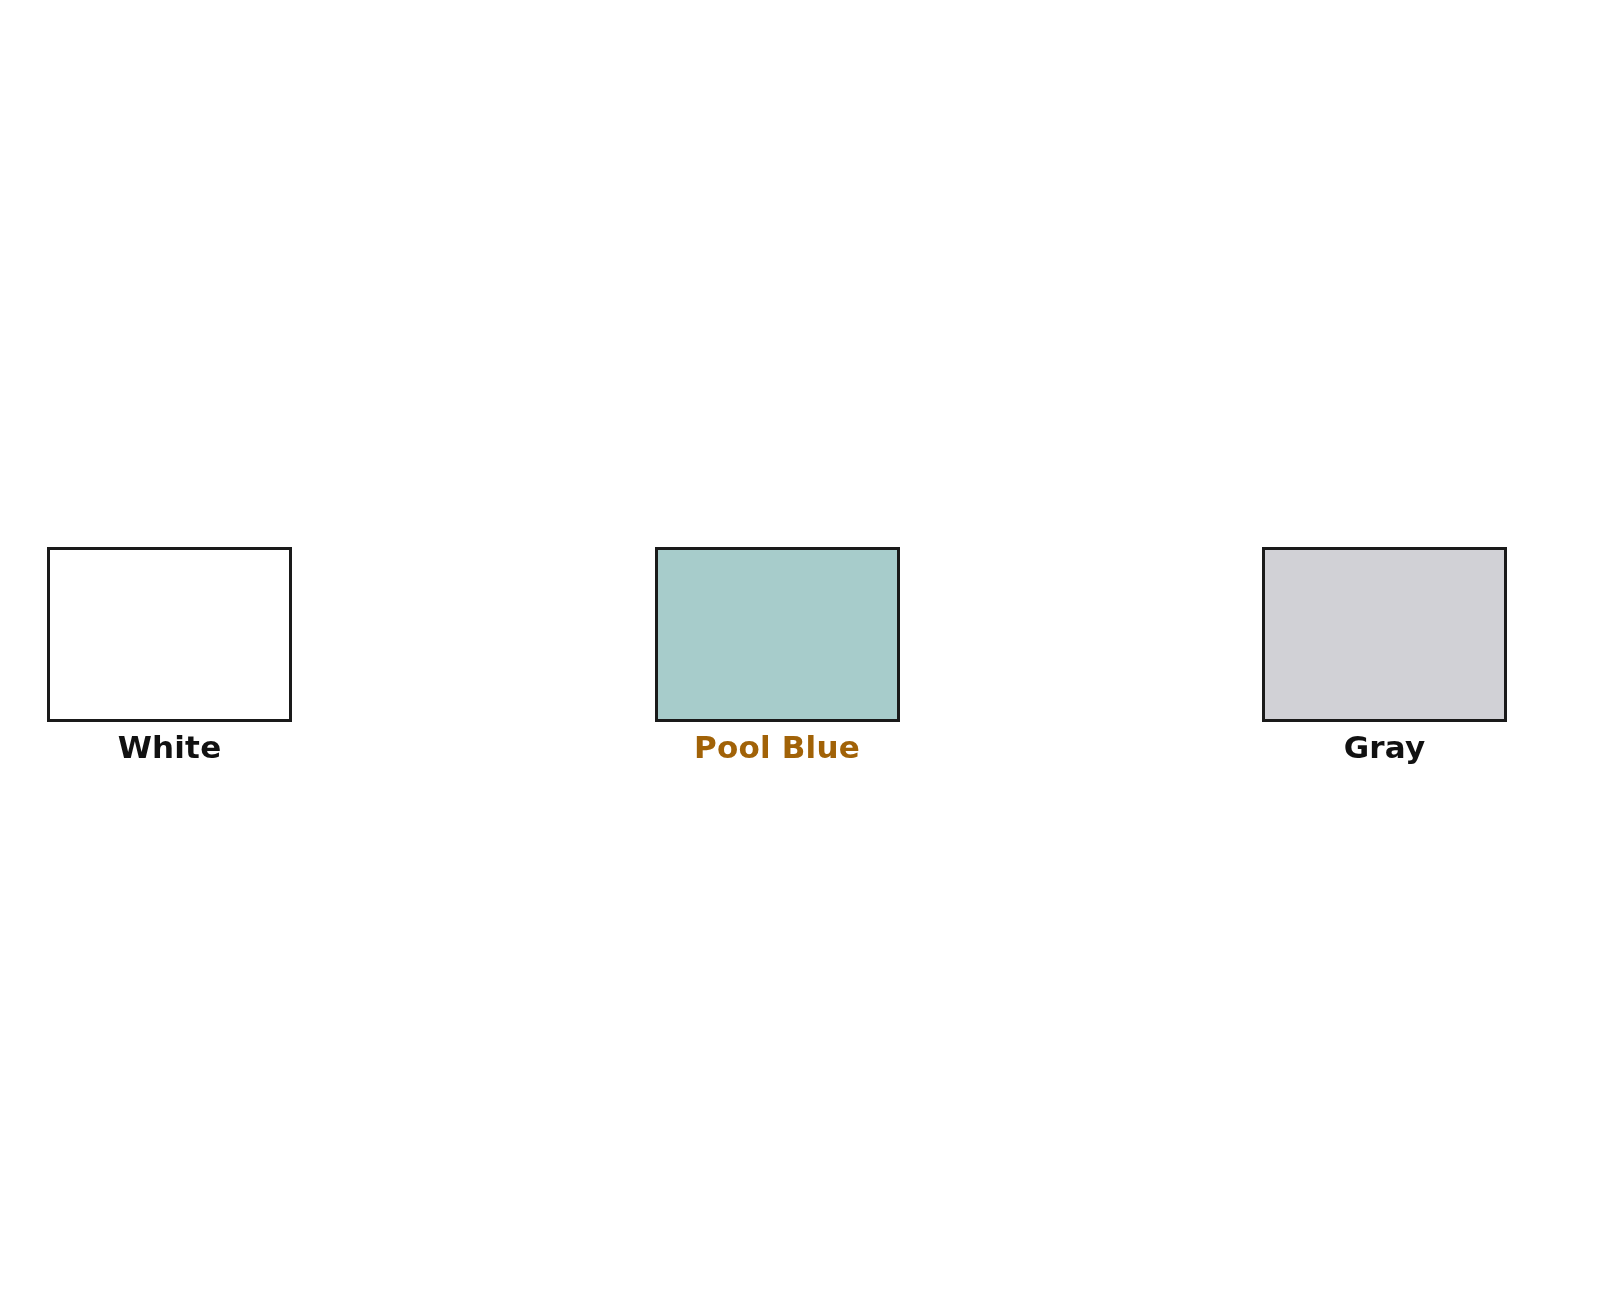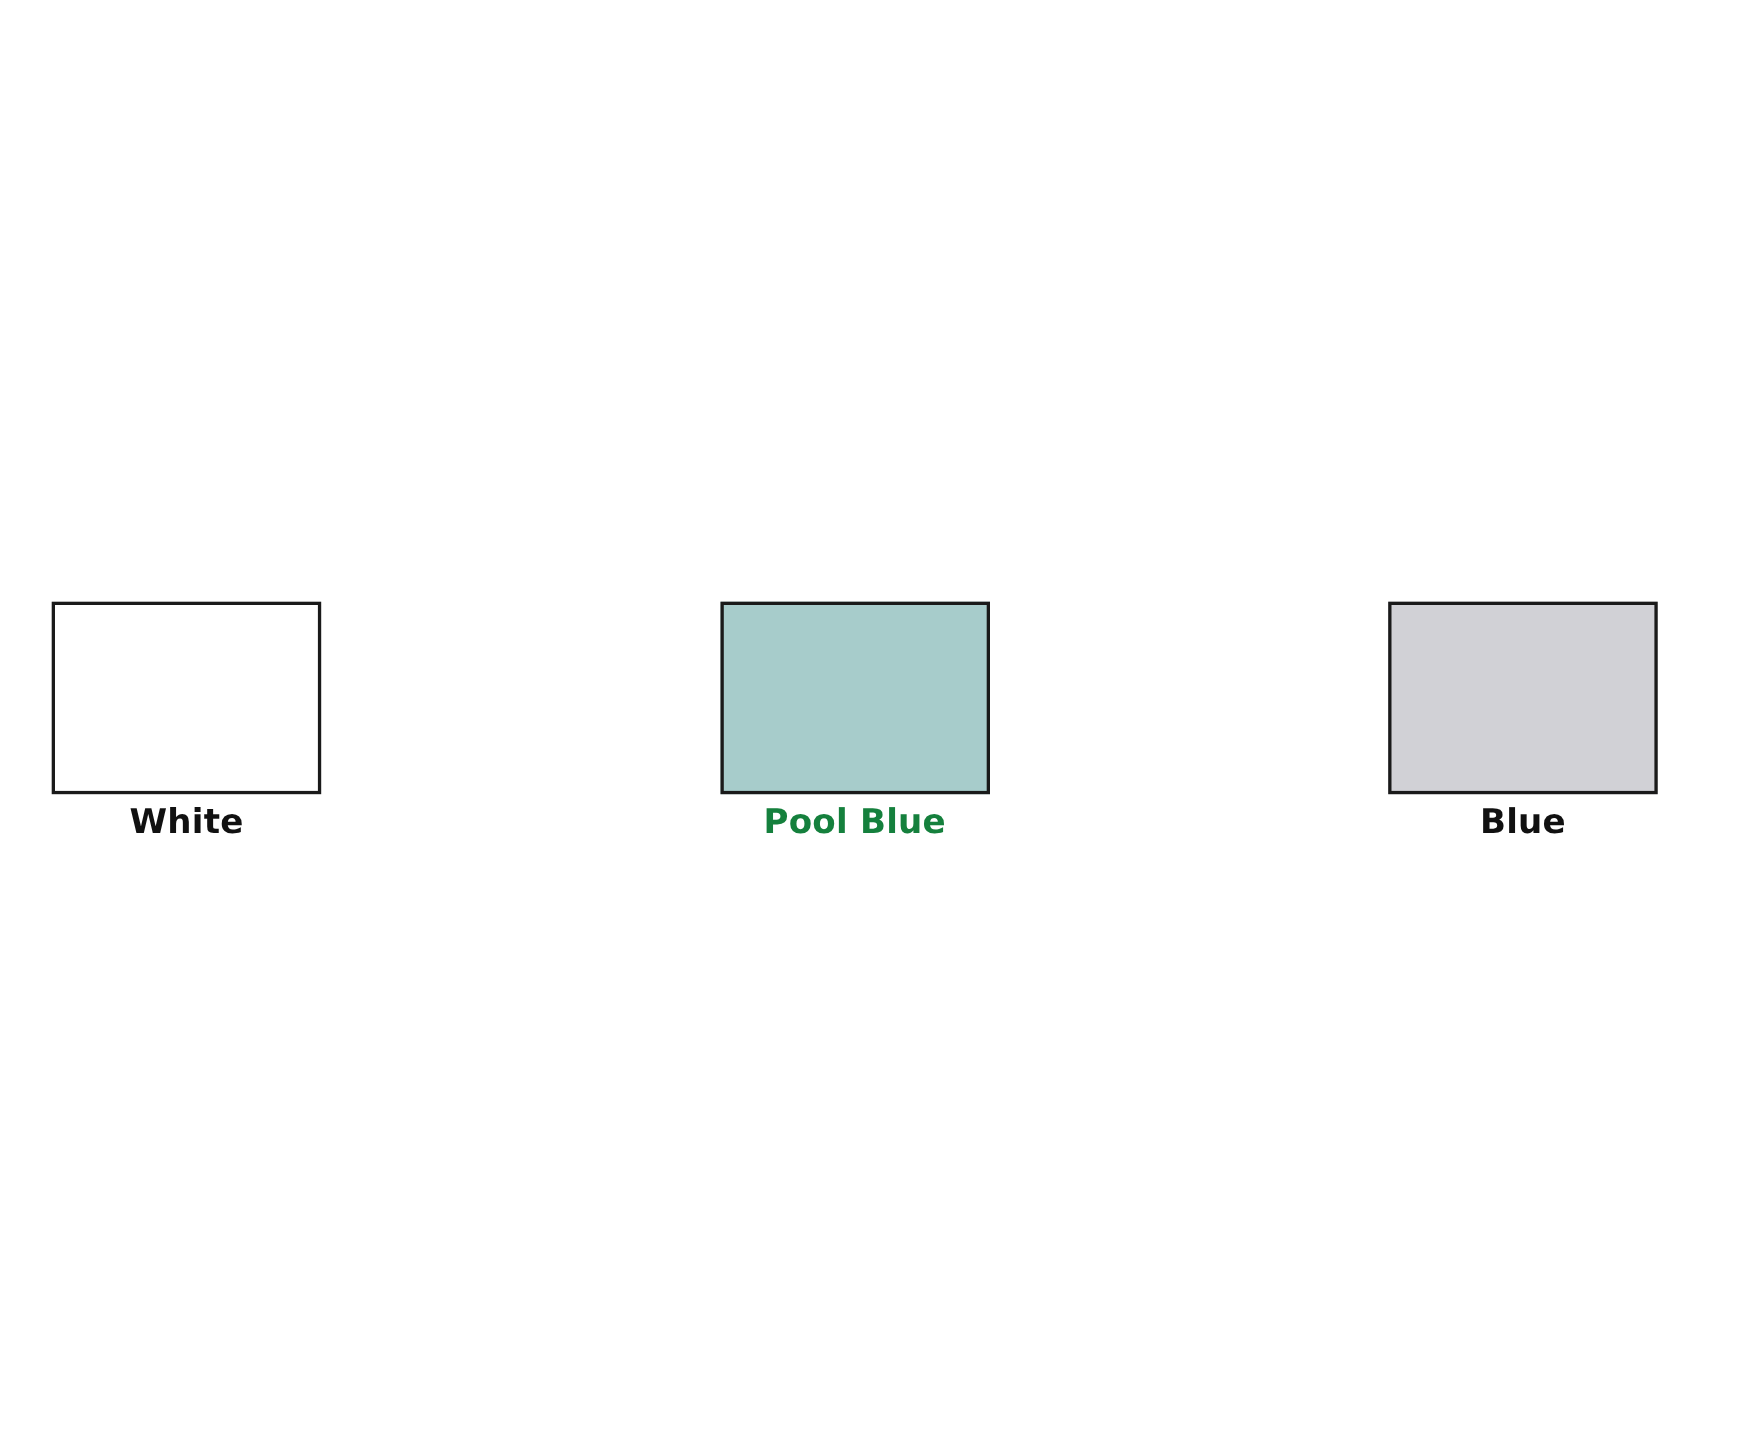--- a/index.html
+++ b/index.html
@@ -67,24 +67,24 @@
 
   <div id="swatch-row">
 
     <div class="swatch-item">
       <div class="swatch-chip" style="background-color: rgb(255, 255, 255); border-color: rgb(26, 26, 26);"></div>
       <div class="swatch-label" style="color: rgb(17, 17, 17);">White</div>
     </div>
 
     <div class="swatch-item">
       <div class="swatch-chip" style="background-color: rgb(167, 204, 203); border-color: rgb(26, 26, 26);"></div>
-      <div class="swatch-label" style="color: #15803d;">Pool Blue</div>
+      <div class="swatch-label" style="color: #a16207;">Pool Blue</div>
     </div>
 
 
     <div class="swatch-item">
       <div class="swatch-chip" style="background-color: rgb(209, 209, 214); border-color: rgb(26, 26, 26);"></div>
-      <div class="swatch-label" style="color: rgb(17, 17, 17);">Blue</div>
+      <div class="swatch-label" style="color: rgb(17, 17, 17);">Gray</div>
     </div>
 
 
   </div>
 </div>
 
 </body></html>

